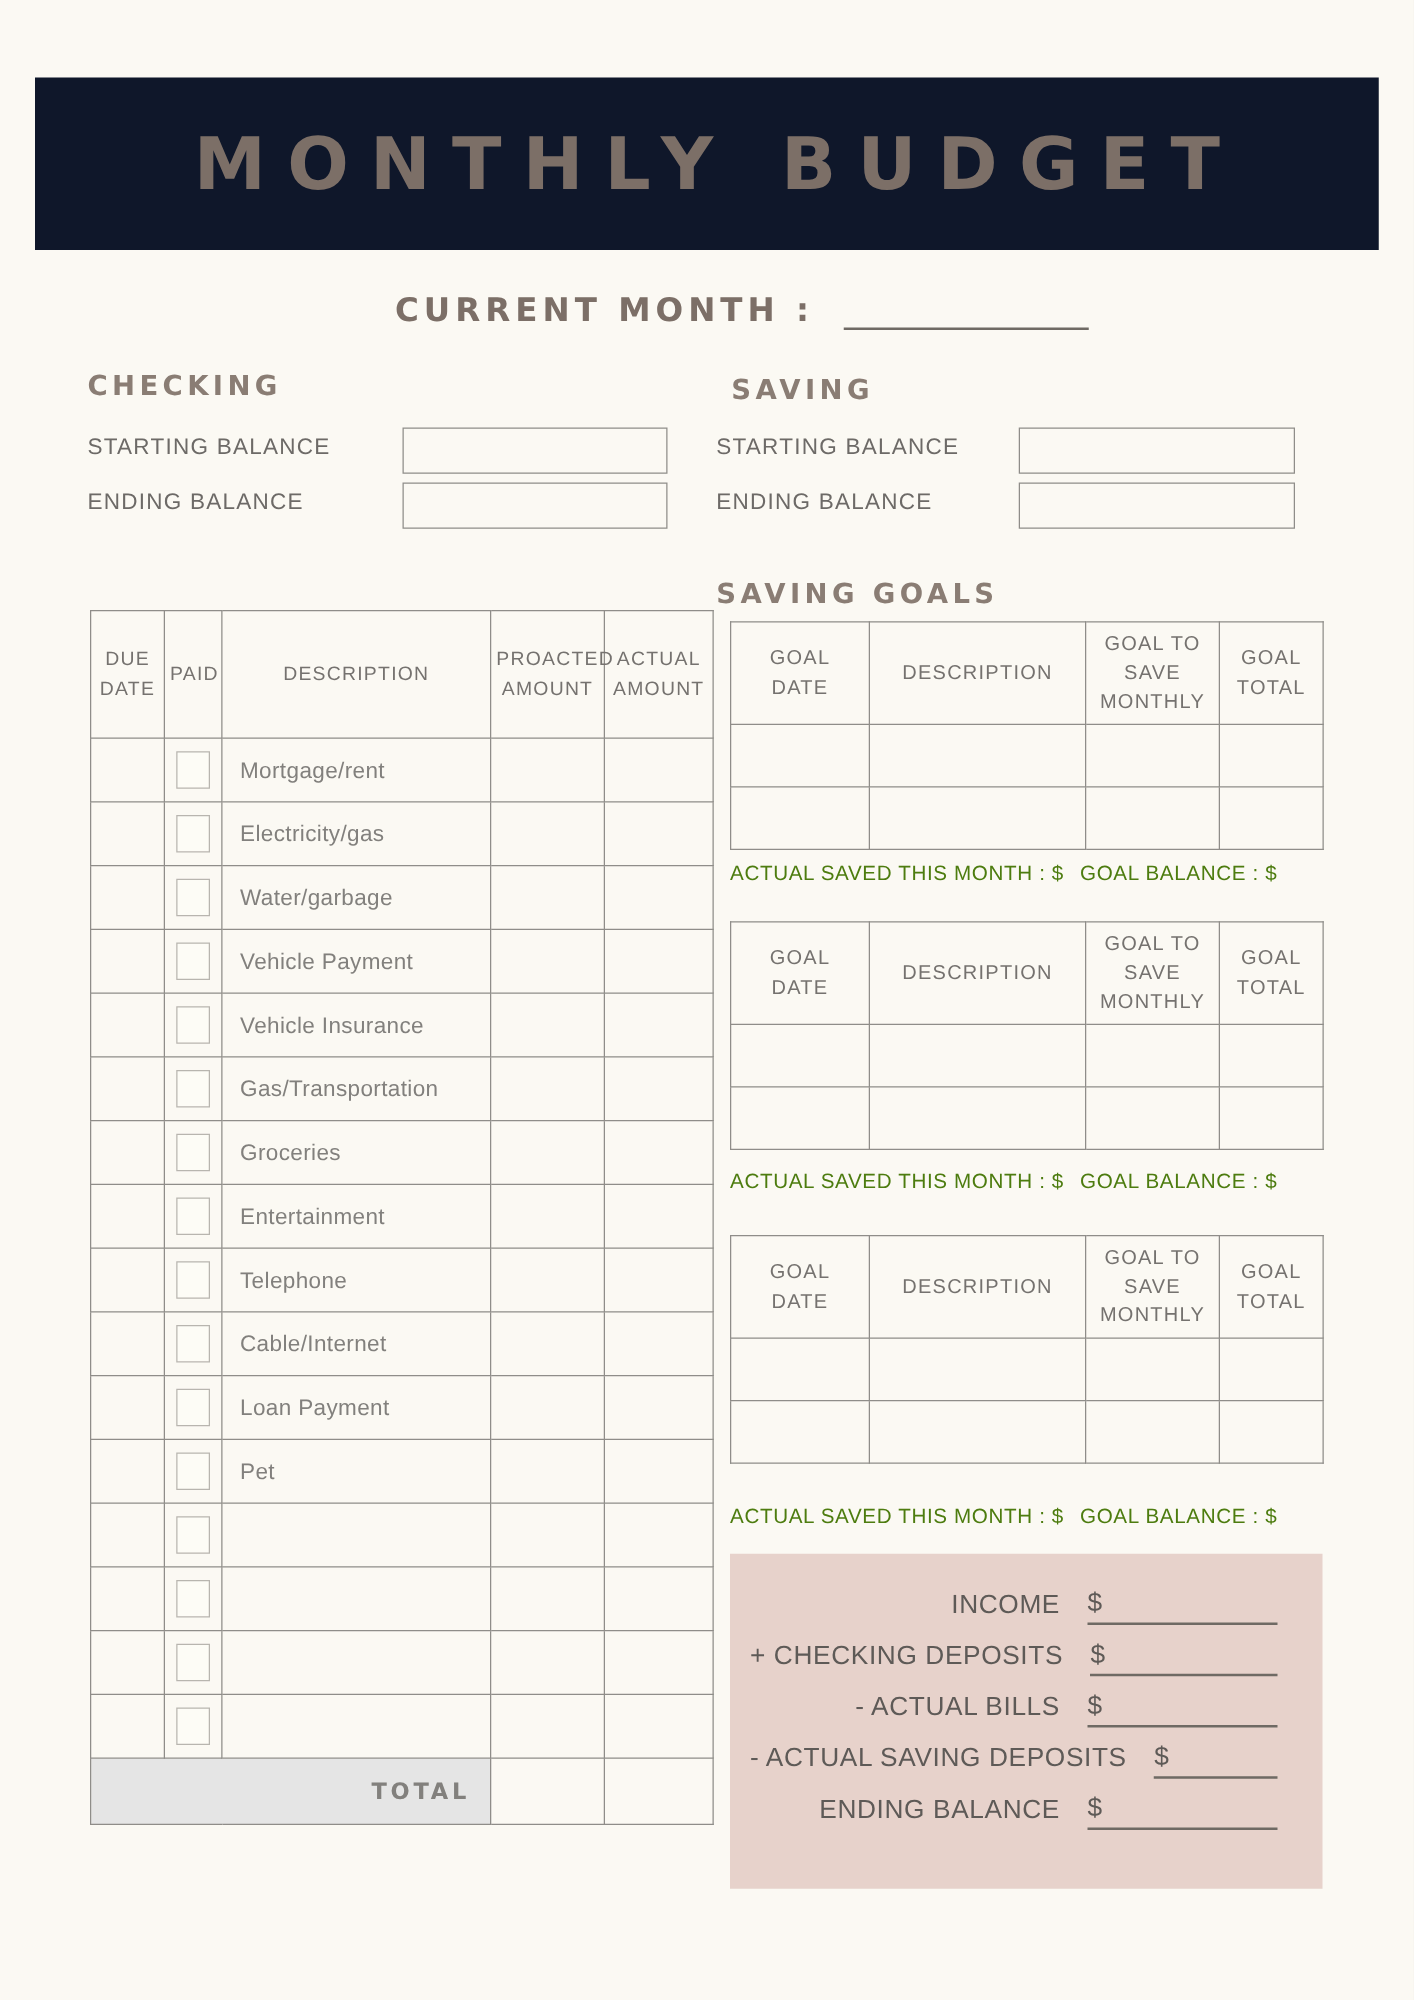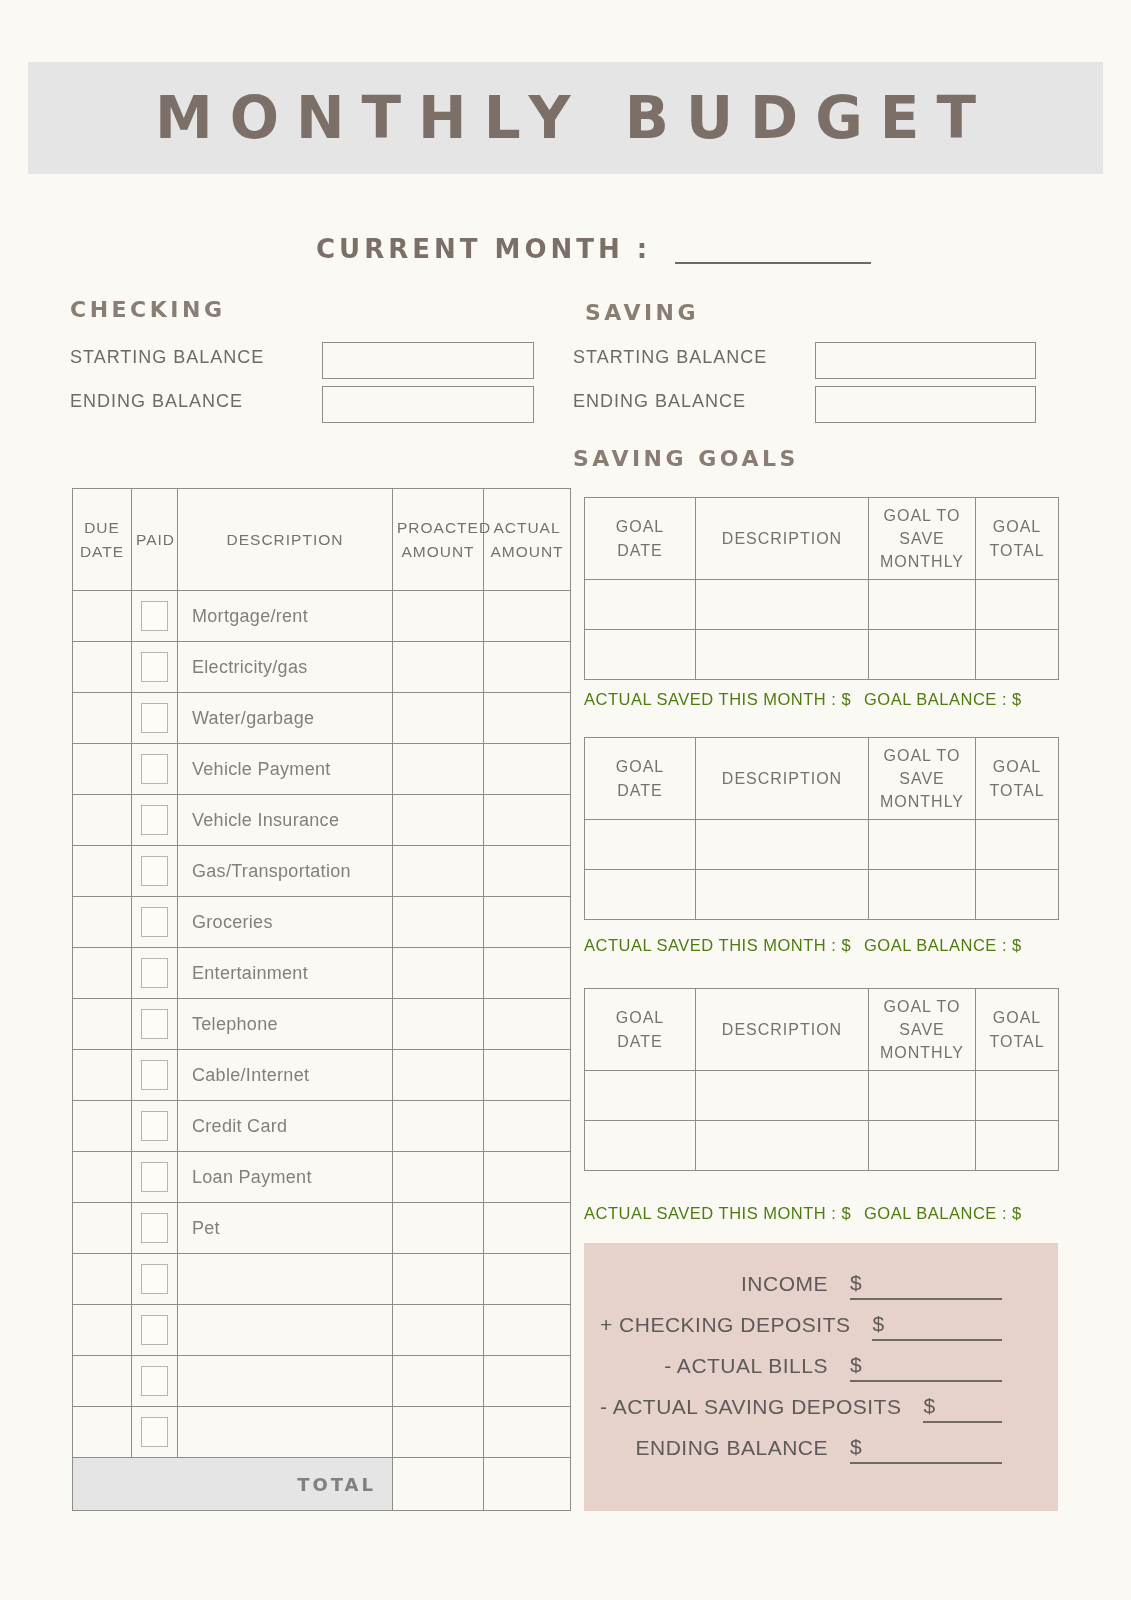--- a/index.html
+++ b/index.html
@@ -4,22 +4,22 @@
 <style>
   * { margin:0; padding:0; box-sizing:border-box; }
   body { background:#e9e7e1; font-family:"Liberation Sans", sans-serif; }
   .page {
     position:relative; width:1131px; height:1600px; margin:0 auto;
     background:#fbf9f3; overflow:hidden;
   }
 
   
   .band {
-    position:absolute; left:28px; top:62px; width:1075px; height:112px;
-    background:#e5e5e5; display:flex; align-items:center; justify-content:center;
+    position:absolute; left:28px; top:62px; width:1075px; height:138px;
+    background:#0f172a; display:flex; align-items:center; justify-content:center;
   }
   .band h1 {
     font-family:"DejaVu Sans", sans-serif; font-weight:700;
     font-size:58px; letter-spacing:17px; text-indent:17px; color:#7c6f67;
   }
 
   
   .current-month {
     position:absolute; left:316px; top:230px; display:flex; align-items:flex-end;
   }
@@ -85,21 +85,21 @@
   .goals td { font-size:17px; color:#82807d; padding-left:8px; }
   .goals-footer {
     position:absolute; left:584px; width:474px; display:flex;
     font-size:16.5px; color:#4d7c0f; letter-spacing:0.5px; white-space:nowrap;
   }
   .goals-footer .gf-saved { width:280px; }
 
   
   .summary {
     position:absolute; left:584px; top:1243px; width:474px; height:268px;
-    background:#e7d2cb; padding:16px 56px 0 16px;
+    background:#e7d2cb; padding:16px 36px 0 16px;
   }
   .sum-row { display:flex; align-items:flex-end; height:41px; }
   .sum-row .sum-label {
     flex:1; text-align:right; font-size:21px; color:#5e5a57;
     letter-spacing:0.5px; padding-right:22px; padding-bottom:4px; white-space:nowrap;
   }
   .sum-row .sum-value {
     width:152px; border-bottom:2px solid #6f6a64;
     font-size:21px; color:#5e5a57; padding-bottom:3px;
   }
@@ -123,21 +123,21 @@
   <input class="bal-input" style="left: 322px; top: 342px; width: 212px;" type="text" value="">
   <div class="bal-label" style="left:70px; top:391px;">ENDING BALANCE</div>
   <input class="bal-input" style="left: 322px; top: 386px; width: 212px;" type="text" value="">
 
   <div class="sec-heading" style="left:573px; top:300px;margin-left:12px;">SAVING</div>
   <div class="bal-label" style="left:573px; top:347px;">STARTING BALANCE</div>
   <input class="bal-input" style="left: 815px; top: 342px; width: 221px;" type="text" value="">
   <div class="bal-label" style="left:573px; top:391px;">ENDING BALANCE</div>
   <input class="bal-input" style="left: 815px; top: 386px; width: 221px;" type="text" value="">
 
-  <div class="sec-heading" style="left:573px; top:446px;">SAVING GOALS</div>
+  <div class="sec-heading" style="left:573px; top:463px;">SAVING GOALS</div>
 
   <table class="bills">
     <colgroup>
         <col style="width:59px">
         <col style="width:46px">
         <col style="width:215px">
         <col style="width:91px">
         <col style="width:87px">
       </colgroup>
     <thead>
@@ -230,29 +230,20 @@
           <td class="c-desc">Telephone</td>
           <td></td>
           <td></td>
         </tr>
       <tr>
           <td></td>
           <td>
             <div class="checkbox"></div>
           </td>
           <td class="c-desc">Cable/Internet</td>
-          <td></td>
-          <td></td>
-        </tr>
-      <tr>
-          <td></td>
-          <td>
-            <div class="checkbox"></div>
-          </td>
-          <td class="c-desc">Credit Card</td>
           <td></td>
           <td></td>
         </tr>
       <tr>
           <td></td>
           <td>
             <div class="checkbox"></div>
           </td>
           <td class="c-desc">Loan Payment</td>
           <td></td>

